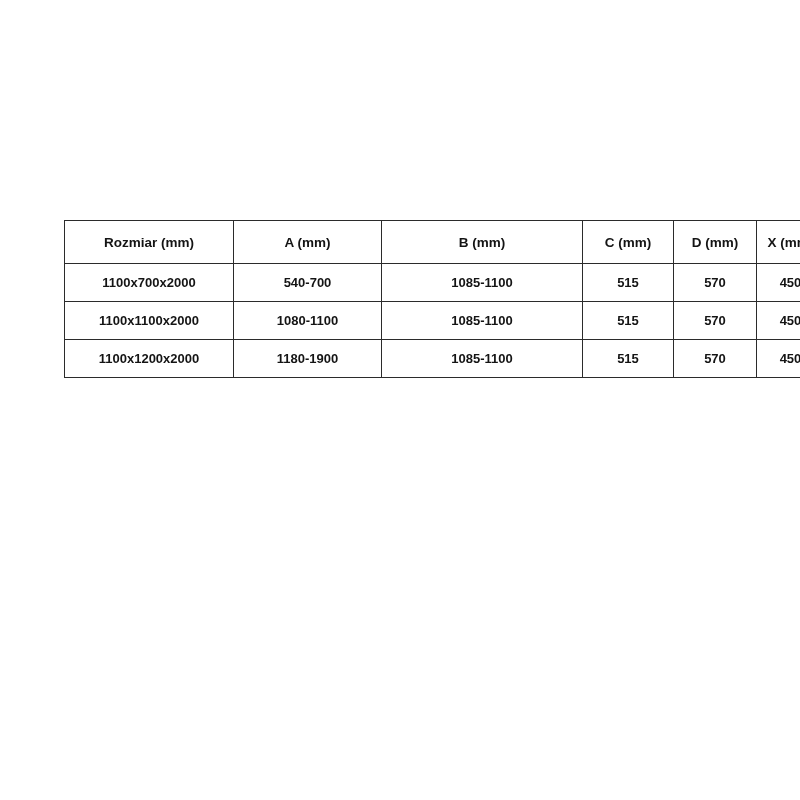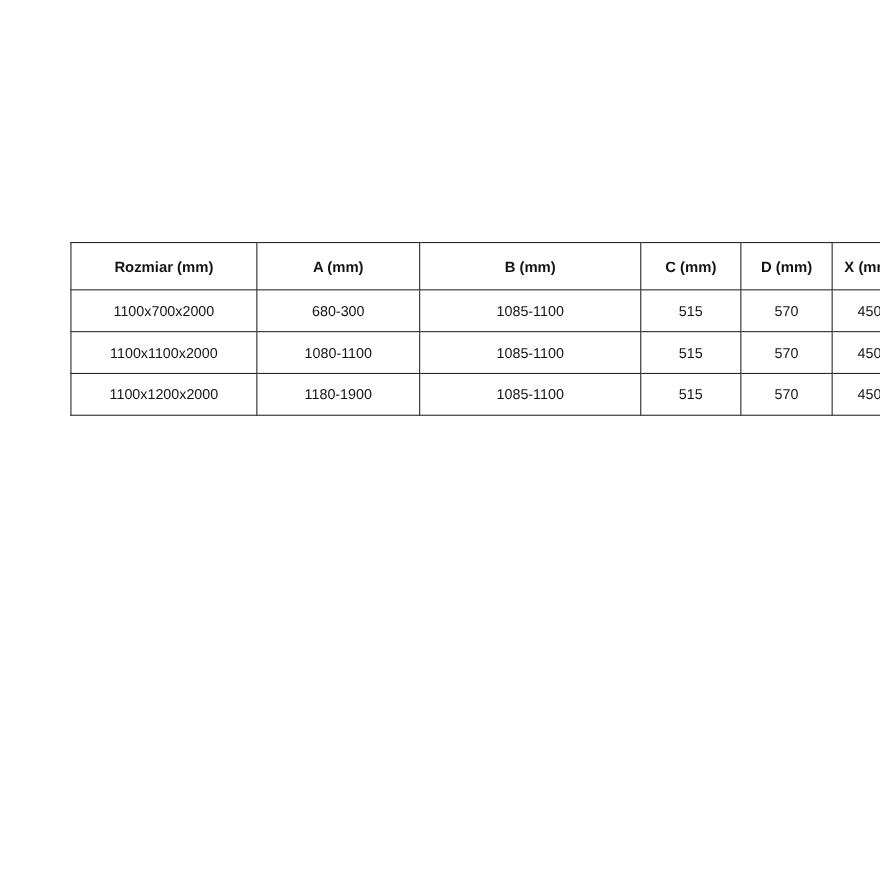--- a/index.html
+++ b/index.html
@@ -32,21 +32,21 @@
     table-layout: fixed;
   }
   table.spec th,
   table.spec td {
     border: 1px solid #2b2b2b;
     text-align: center;
     vertical-align: middle;
     font-size: 13px;
     height: 37px;
     padding: 0 4px;
-    font-weight: normal;
+    font-weight: bold;
     color: #141414;
     white-space: nowrap;
     overflow: hidden;
   }
   table.spec thead th {
     font-size: 13.5px;
     font-weight: bold;
     height: 42px;
   }
   
@@ -77,21 +77,21 @@
           <th>A (mm)</th>
           <th>B (mm)</th>
           <th>C (mm)</th>
           <th>D (mm)</th>
           <th>X (mm)</th>
         </tr>
       </thead>
       <tbody>
         <tr>
           <td>1100x700x2000</td>
-          <td>680-300</td>
+          <td>540-700</td>
           <td>1085-1100</td>
           <td>515</td>
           <td>570</td>
           <td>450</td>
         </tr>
         <tr>
           <td>1100x1100x2000</td>
           <td>1080-1100</td>
           <td>1085-1100</td>
           <td>515</td>

